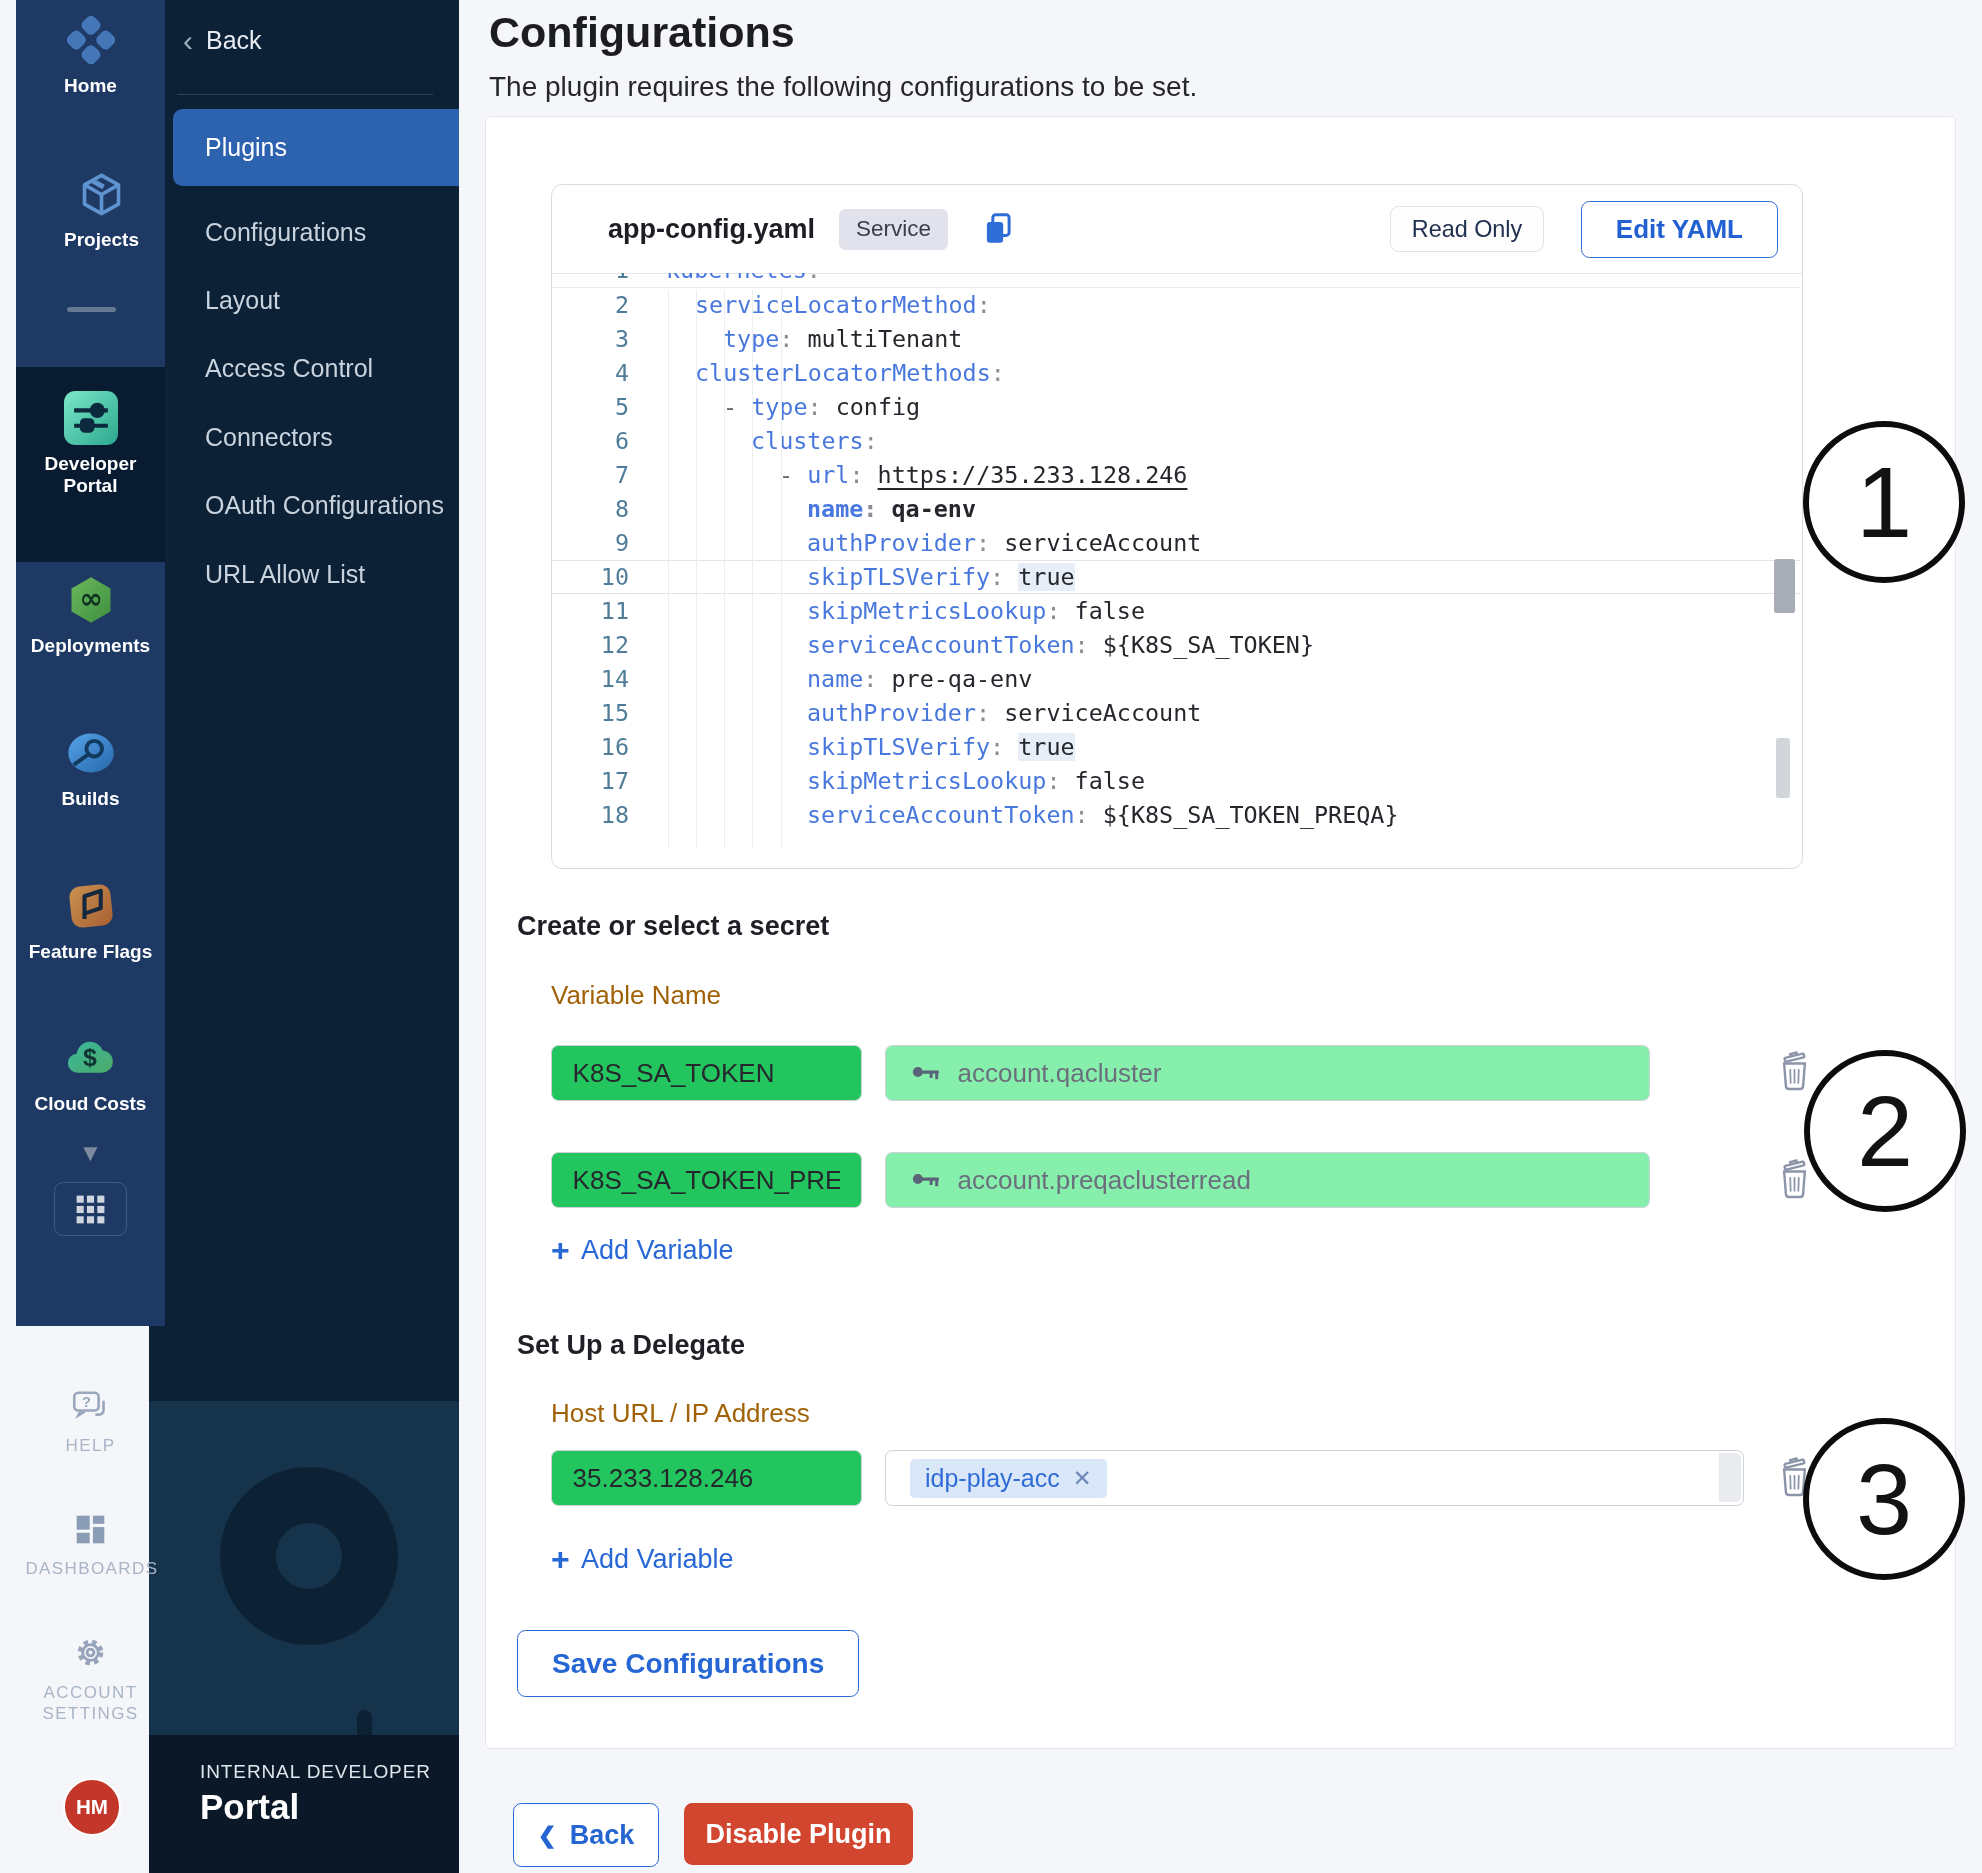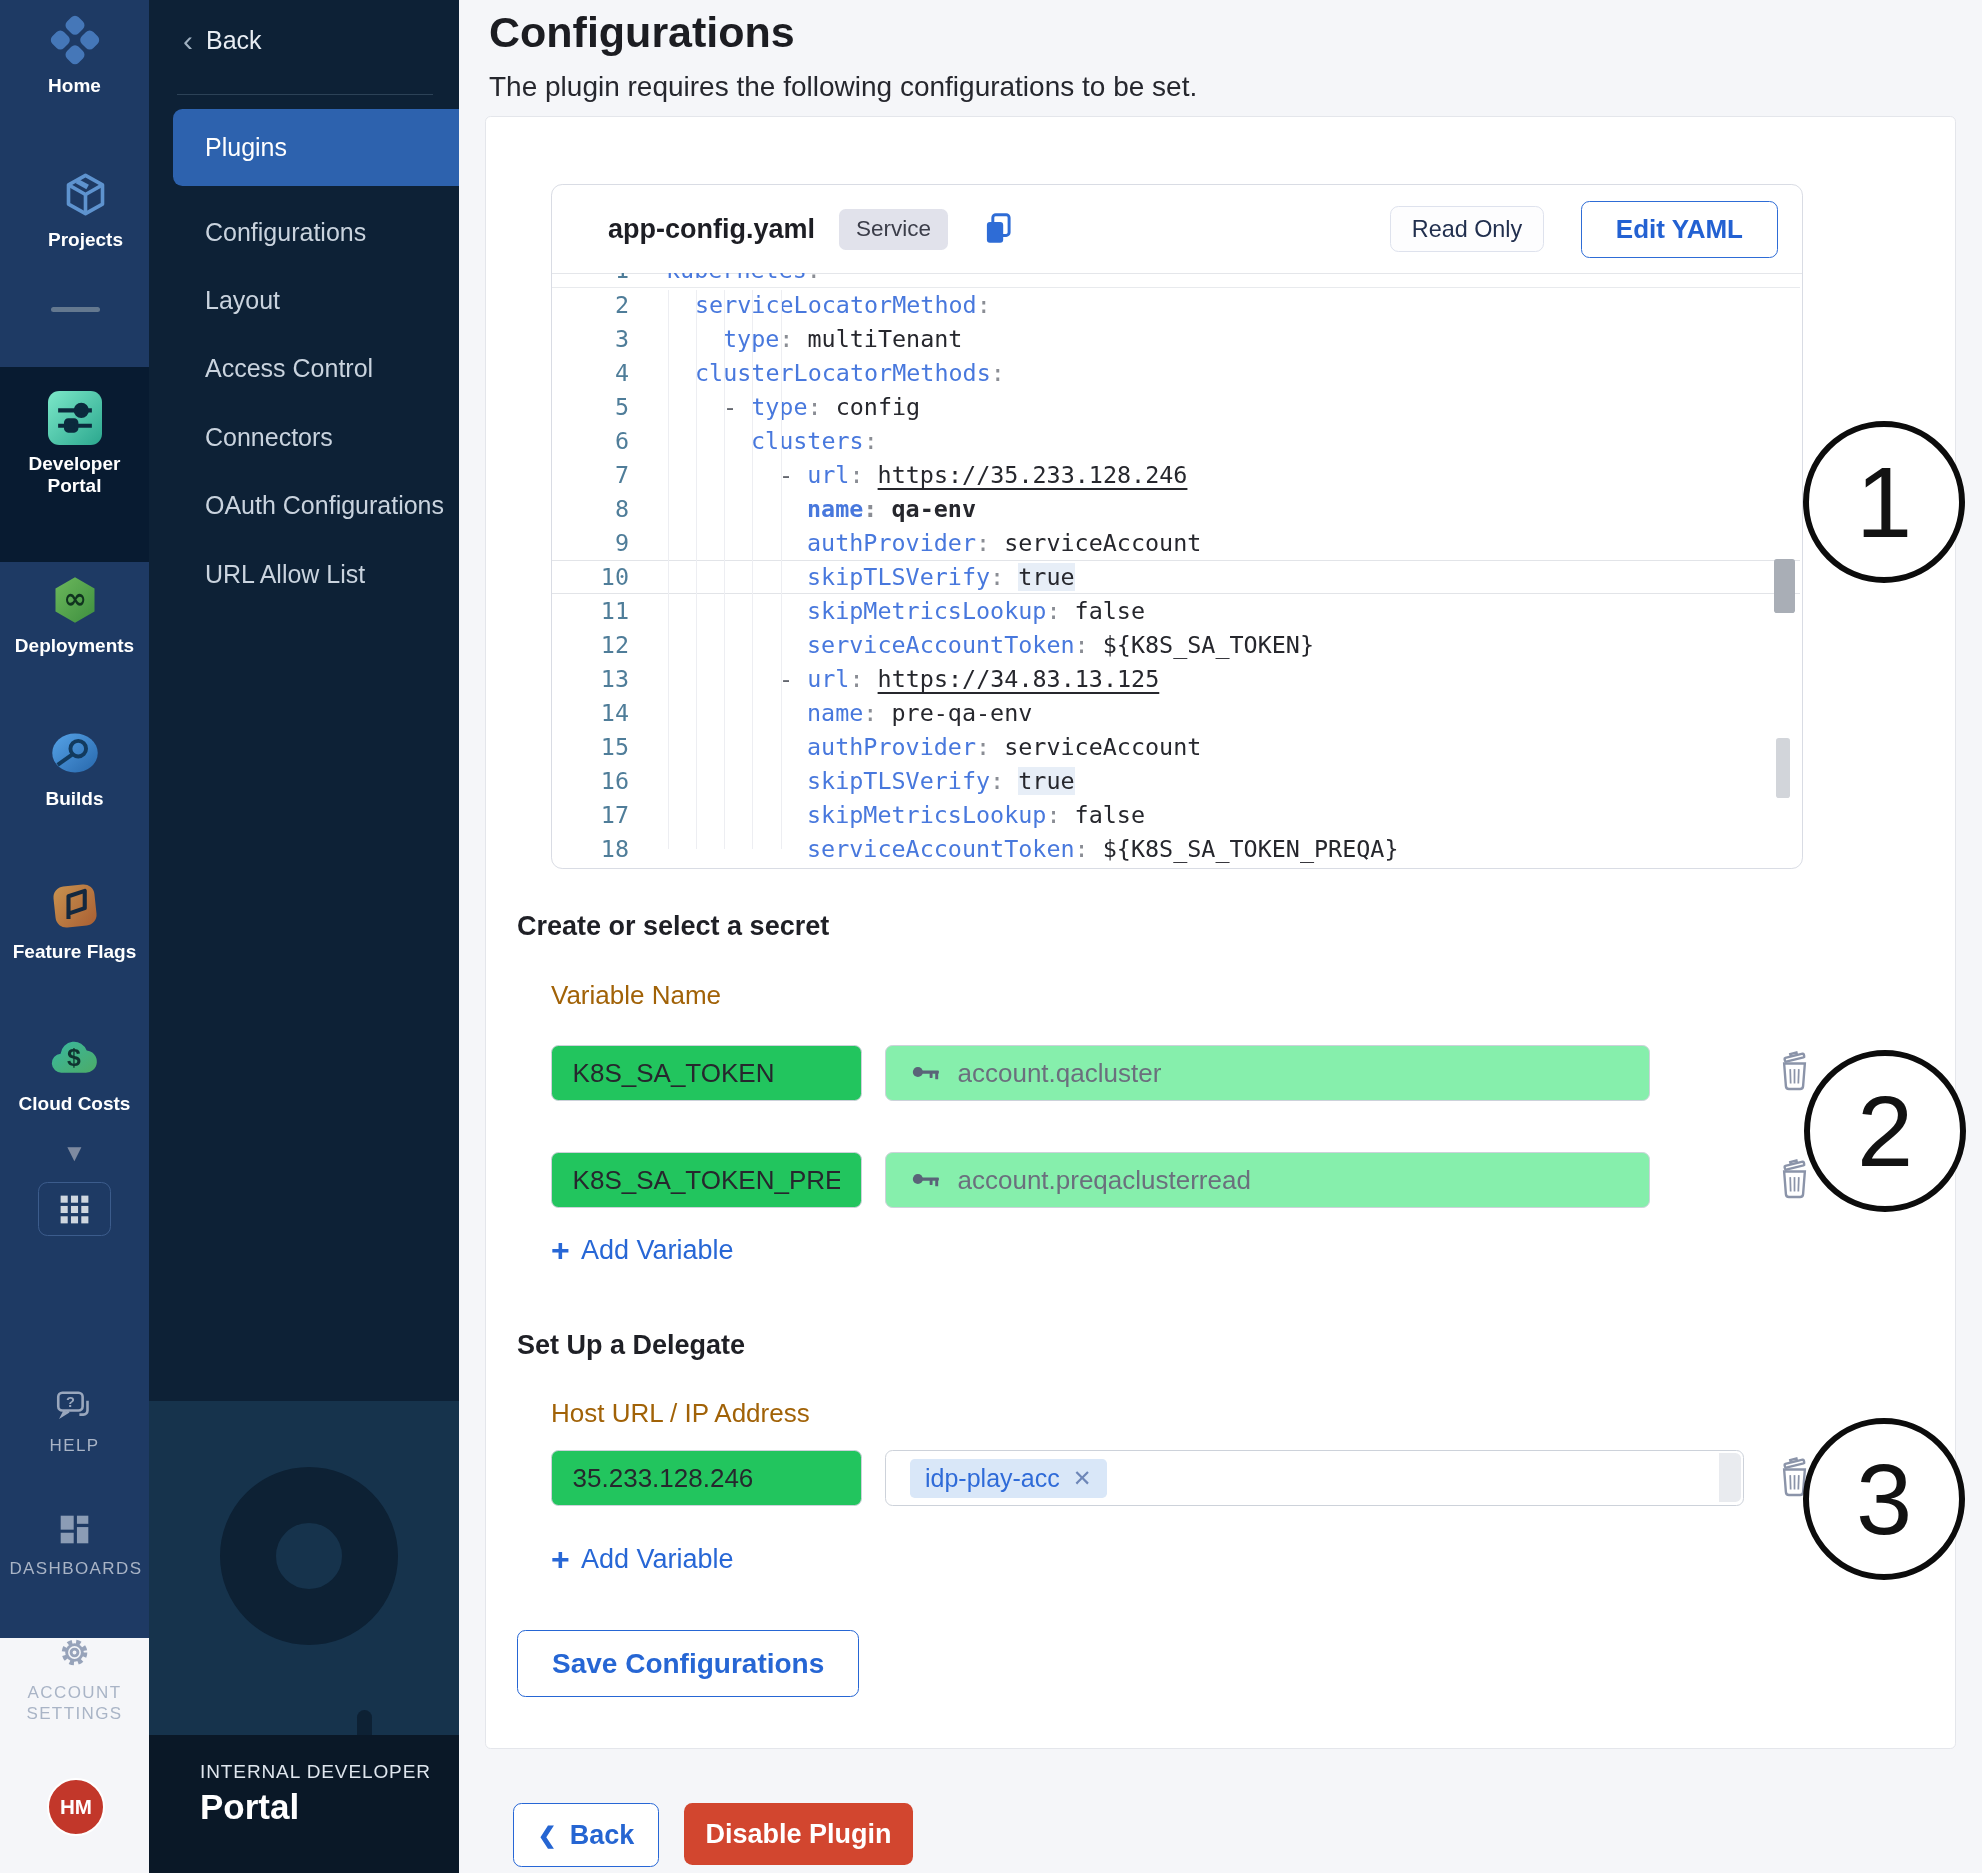--- a/index.html
+++ b/index.html
@@ -2,21 +2,21 @@
 <html style="font-size:15px"><head>
 <meta charset="utf-8">
 <style>
   html,body{margin:0;padding:0;}
   body{
     width:1983px;height:1874px;position:relative;overflow:hidden;
     font-family:"Liberation Sans",sans-serif;background:#f5f6f9;
     -webkit-font-smoothing:antialiased;
   }
   
-  .sb1{position:absolute;left:0;top:0;width:149px;height:1638px;background:#1e3a64;z-index:5;}
+  .sb1{position:absolute;left:16px;top:0;width:149px;height:1326px;background:#1e3a64;z-index:5;}
   .sb1-item{position:absolute;left:0;width:149px;text-align:center;cursor:pointer;}
   .sb1-item.active{background:#081b31;}
   .sb1-icon{width:54px;height:54px;margin:0 auto;display:flex;align-items:center;justify-content:center;}
   .sb1-label{margin-top:7.5px;color:#fff;font-size:19px;font-weight:bold;line-height:22.5px;padding:0 5.6px;}
   .sb1-divider{position:absolute;top:307px;left:51px;width:49px;height:4.7px;border-radius:2.8px;background:#64788f;}
   .sb1-chevron{position:absolute;top:1139px;left:0;width:149px;text-align:center;color:#7e8aa0;font-size:24px;cursor:pointer;}
   .sb1-grid{position:absolute;top:1182px;left:38px;width:71px;height:52px;border:1.9px solid #3c5c8c;border-radius:9.4px;
     display:flex;align-items:center;justify-content:center;cursor:pointer;}
   .sb1-foot{position:absolute;left:0;width:149px;text-align:center;cursor:pointer;}
   .sb1-foot .lbl{margin-top:5.6px;color:#a9b4c6;font-size:17px;letter-spacing:1.4px;line-height:21.5px;}
@@ -305,21 +305,20 @@
         <div class="cl"><span class="gut">3</span><span class="body" style="padding-left: 94px;"><span class="tk-key">type</span><span class="tk-colon">:</span> <span class="tk-val">multiTenant</span></span></div>
         <div class="cl"><span class="gut">4</span><span class="body" style="padding-left: 66px;"><span class="tk-key">clusterLocatorMethods</span><span class="tk-colon">:</span></span></div>
         <div class="cl"><span class="gut">5</span><span class="body" style="padding-left: 94px;"><span class="tk-dash">- </span><span class="tk-key">type</span><span class="tk-colon">:</span> <span class="tk-val">config</span></span></div>
         <div class="cl"><span class="gut">6</span><span class="body" style="padding-left: 122px;"><span class="tk-key">clusters</span><span class="tk-colon">:</span></span></div>
         <div class="cl"><span class="gut">7</span><span class="body" style="padding-left: 150px;"><span class="tk-dash">- </span><span class="tk-key">url</span><span class="tk-colon">:</span> <span class="tk-val tk-url">https://35.233.128.246</span></span></div>
         <div class="cl"><span class="gut">8</span><span class="body" style="padding-left: 178px; font-weight: bold;"><span class="tk-key">name</span><span class="tk-colon">:</span> <span class="tk-val">qa-env</span></span></div>
         <div class="cl"><span class="gut">9</span><span class="body" style="padding-left: 178px;"><span class="tk-key">authProvider</span><span class="tk-colon">:</span> <span class="tk-val">serviceAccount</span></span></div>
         <div class="cl current"><span class="gut">10</span><span class="body" style="padding-left: 178px;"><span class="tk-key">skipTLSVerify</span><span class="tk-colon">:</span> <span class="tk-val tk-hl">true</span></span></div>
         <div class="cl"><span class="gut">11</span><span class="body" style="padding-left: 178px;"><span class="tk-key">skipMetricsLookup</span><span class="tk-colon">:</span> <span class="tk-val">false</span></span></div>
         <div class="cl"><span class="gut">12</span><span class="body" style="padding-left: 178px;"><span class="tk-key">serviceAccountToken</span><span class="tk-colon">:</span> <span class="tk-val">${K8S_SA_TOKEN}</span></span></div>
-        <div class="cl"><span class="gut">13</span><span class="body" style="padding-left: 150px;"><span class="tk-dash">- </span><span class="tk-key">url</span><span class="tk-colon">:</span> <span class="tk-val tk-url">https://34.83.13.125</span></span></div>
         <div class="cl"><span class="gut">14</span><span class="body" style="padding-left: 178px;"><span class="tk-key">name</span><span class="tk-colon">:</span> <span class="tk-val">pre-qa-env</span></span></div>
         <div class="cl"><span class="gut">15</span><span class="body" style="padding-left: 178px;"><span class="tk-key">authProvider</span><span class="tk-colon">:</span> <span class="tk-val">serviceAccount</span></span></div>
         <div class="cl"><span class="gut">16</span><span class="body" style="padding-left: 178px;"><span class="tk-key">skipTLSVerify</span><span class="tk-colon">:</span> <span class="tk-val tk-hl">true</span></span></div>
         <div class="cl"><span class="gut">17</span><span class="body" style="padding-left: 178px;"><span class="tk-key">skipMetricsLookup</span><span class="tk-colon">:</span> <span class="tk-val">false</span></span></div>
         <div class="cl"><span class="gut">18</span><span class="body" style="padding-left: 178px;"><span class="tk-key">serviceAccountToken</span><span class="tk-colon">:</span> <span class="tk-val">${K8S_SA_TOKEN_PREQA}</span></span></div>
       </div>
   </div>
   <div class="thumb1"></div>
   <div class="thumb2"></div>
   <div id="guides">

